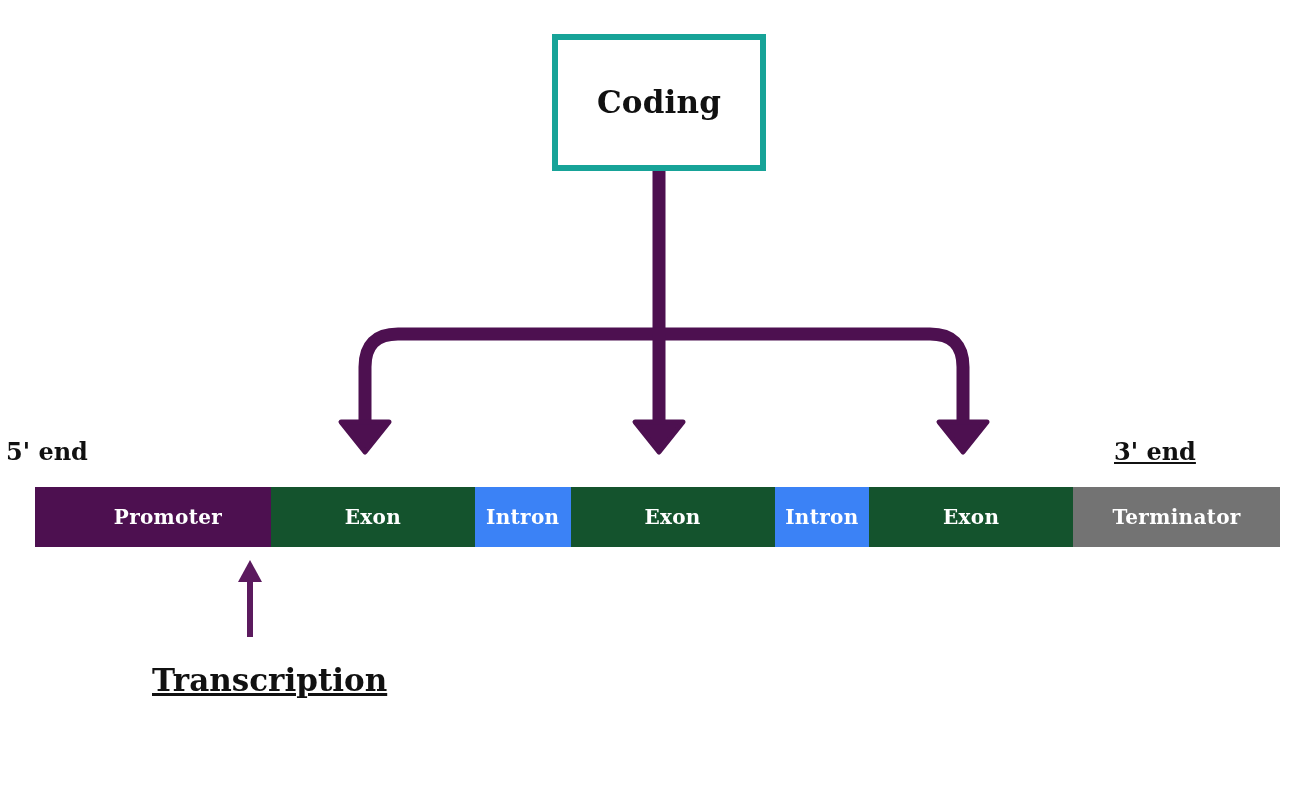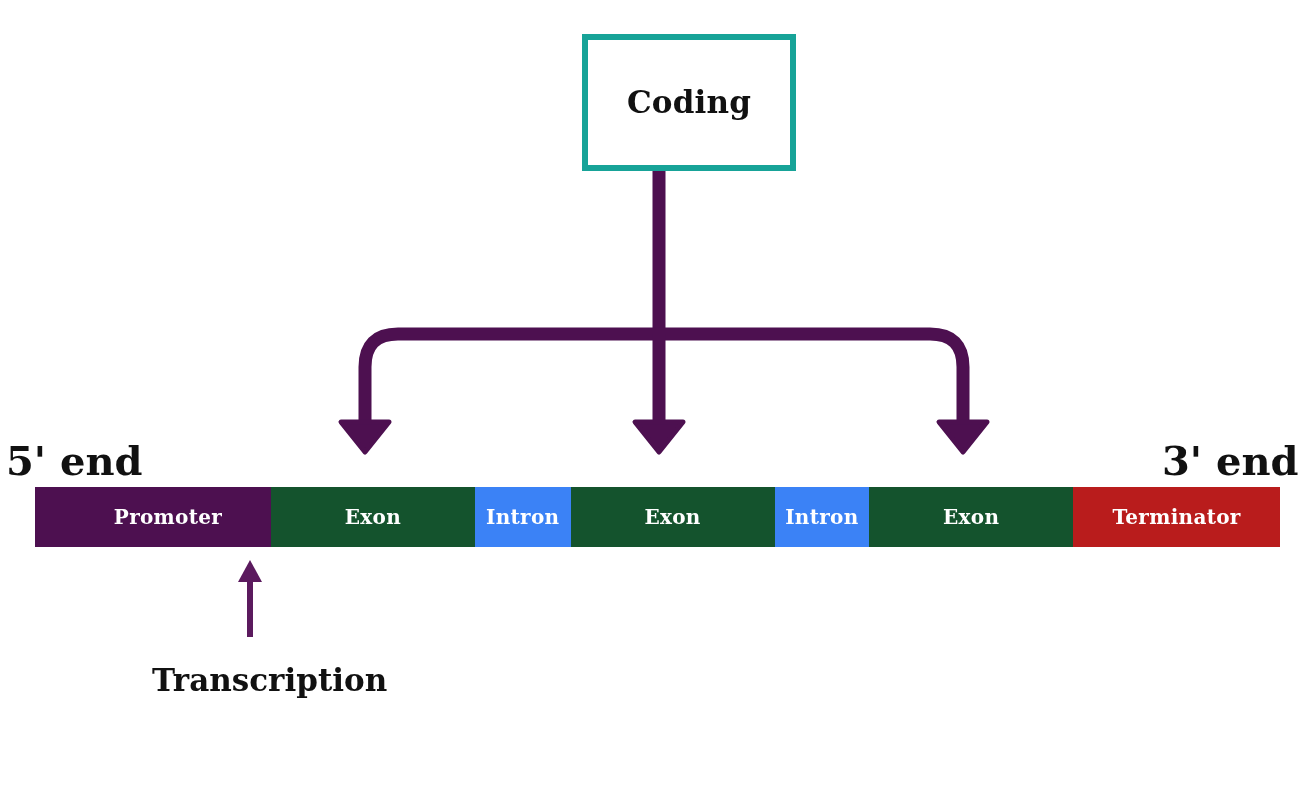--- a/index.html
+++ b/index.html
@@ -26,21 +26,20 @@
     width: 214px;
     height: 137px;
     box-sizing: border-box;
     border: 6px solid #17a398;
     background: #ffffff;
     display: flex;
     flex-direction: column;
     align-items: center;
     justify-content: center;
     line-height: 1.18;
-    margin-left: 30px;
   }
   #coding-box .cb-line {
     color: #111111;
     font-size: 31px;
     font-weight: 700;
     letter-spacing: 0.2px;
     white-space: nowrap;
   }
 
   
@@ -50,26 +49,26 @@
     top: 0;
     width: 1300px;
     height: 788px;
     pointer-events: none;
   }
 
   
   .end-label {
     position: absolute;
     color: #111111;
-    font-size: 40px;
+    font-size: 24px;
     font-weight: 700;
     white-space: nowrap;
   }
   #label-5prime { left: 6px;  top: 437px; }
-  #label-3prime { left: 1162px; top: 437px; }
+  #label-3prime { left: 1114px; top: 437px; text-decoration: underline; }
 
   
   #gene-bar {
     position: absolute;
     left: 35px;
     top: 487px;
     width: 1245px;
     height: 60px;
     display: flex;
   }
@@ -81,32 +80,33 @@
     color: #ffffff;
     font-size: 20px;
     font-weight: 700;
     letter-spacing: 0.3px;
     white-space: nowrap;
     overflow: hidden;
   }
   .seg-promoter   { background: #4d1050; padding-left: 30px; }
   .seg-exon       { background: #14532d; }
   .seg-intron     { background: #3b82f6; }
-  .seg-terminator { background: #b91c1c; }
+  .seg-terminator { background: #737373; }
 
   
   #tis-caption {
     position: absolute;
     left: 152px;
     top: 662px;
     color: #111111;
     font-size: 31px;
     font-weight: 700;
     line-height: 1.22;
     white-space: nowrap;
+    text-decoration: underline;
   }
 </style>
 </head>
 <body>
 
 <div id="canvas">
 
   <div id="coding-box">
     <div class="cb-line">Coding</div>
   </div>

